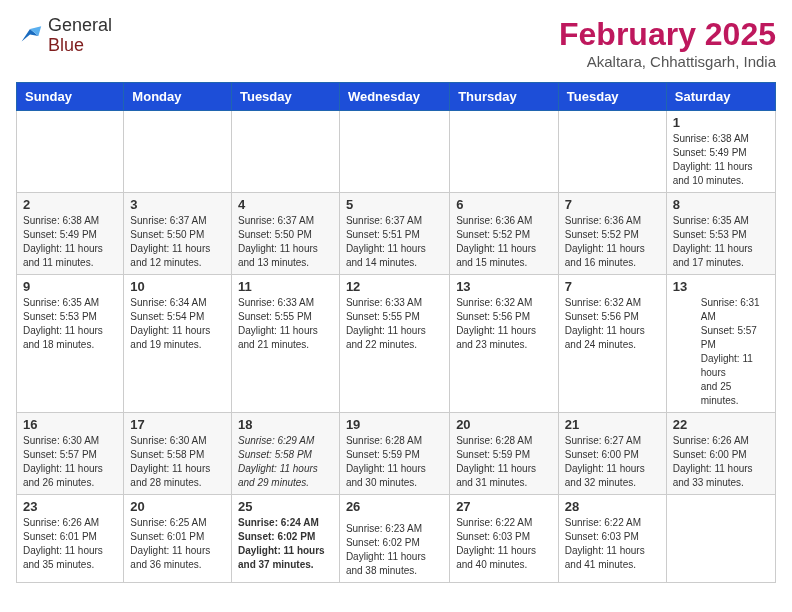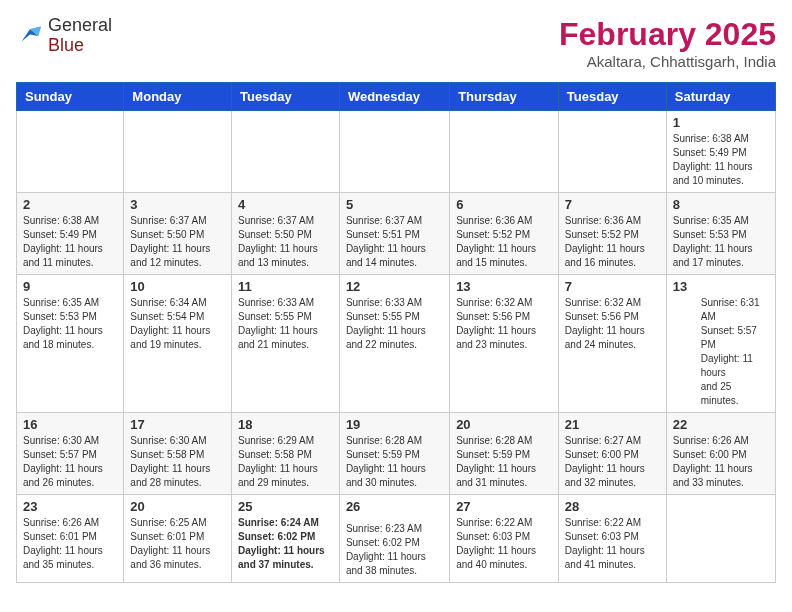--- a/index.html
+++ b/index.html
@@ -250,21 +250,21 @@
         </td>
         <td>
           <span class="day-num">17</span>
           <div class="day-info" style="white-space: pre-line;">Sunrise: 6:30 AM
 Sunset: 5:58 PM
 Daylight: 11 hours
 and 28 minutes.</div>
         </td>
         <td>
           <span class="day-num">18</span>
-          <div class="day-info" style="white-space: pre-line;">Sunrise: 6:29 AM
+          <div class="day-info" style="white-space: pre-line; font-style: italic;">Sunrise: 6:29 AM
 Sunset: 5:58 PM
 Daylight: 11 hours
 and 29 minutes.</div>
         </td>
         <td>
           <span class="day-num">19</span>
           <div class="day-info" style="white-space: pre-line;">Sunrise: 6:28 AM
 Sunset: 5:59 PM
 Daylight: 11 hours
 and 30 minutes.</div>

